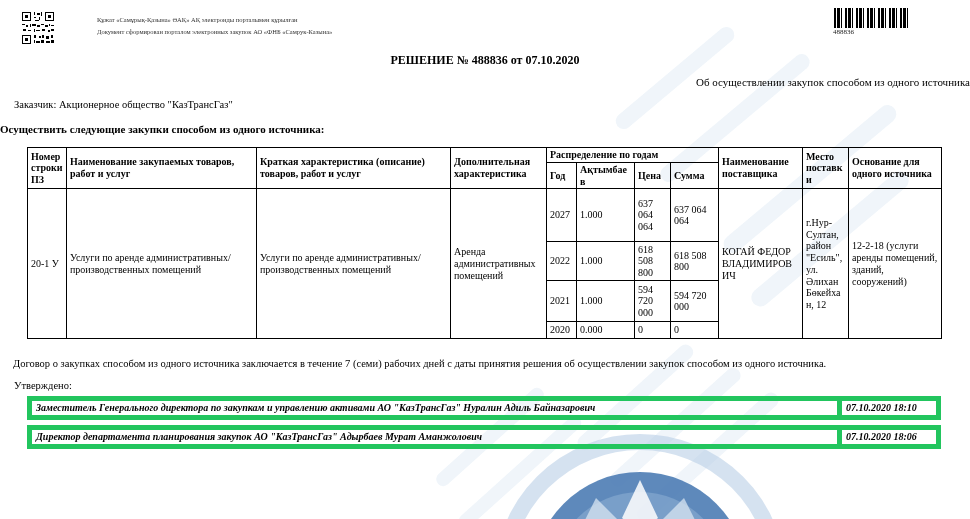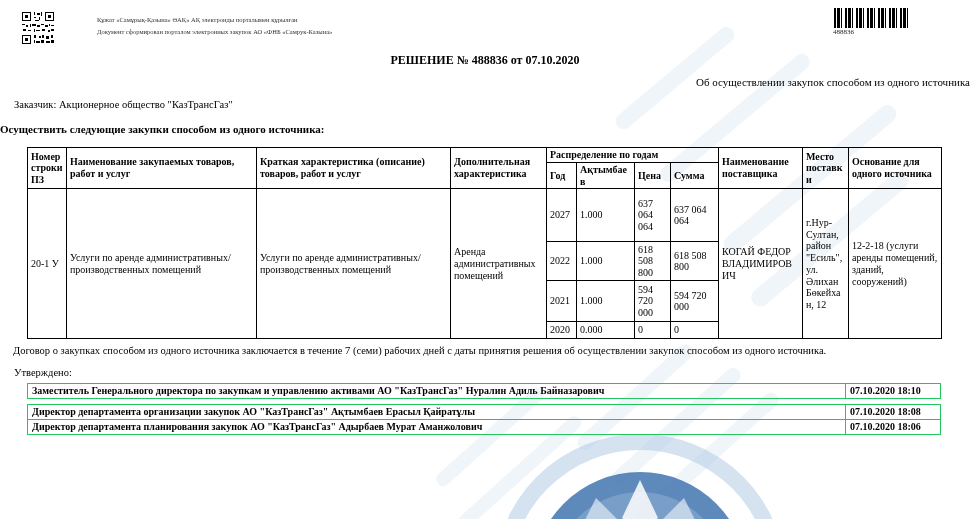--- a/index.html
+++ b/index.html
@@ -43,28 +43,28 @@
     overflow-wrap:break-word;word-break:break-word;
   }
   table.main th{font-weight:bold;text-align:left;vertical-align:middle;}
   table.main th.c{text-align:left;}
   td.num{vertical-align:middle;}
   tr.yr-2023 td{height:50px;}
   tr.yr-2022 td{height:36px;}
   tr.yr-2021 td{height:38px;}
   tr.yr-2020 td{height:14px;}
 
-  .note{margin:6px 14px 0 13px;font-size:10.5px;}
+  .note{margin:19px 14px 0 13px;font-size:10.5px;}
   .sec-label{margin:11px 8px 0 14px;font-size:10.5px;}
   table.sig{
     border-collapse:collapse;table-layout:fixed;
     width:914px;margin:5px 0 0 27px;
     font-size:10px;font-weight:bold;line-height:1.2;
   }
-  table.sig td{border:1px solid #22c55e;padding:1px 4px;}
+  table.sig td{border:5px solid #22c55e;padding:1px 4px;font-style:italic;}
   table.sig td.dt{width:86px;text-align:left;white-space:nowrap;}
 </style>
 </head>
 <body>
 
 <div class="page">
 
   <svg class="watermark" width="970" height="519" viewBox="0 0 970 519">
     <g opacity="0.55" fill="#e3edf6">
       <rect x="600" y="70" width="150" height="16" rx="8" transform="rotate(-40 675 78)"></rect>
@@ -223,24 +223,20 @@
       <tbody>
           <tr>
         <td>Заместитель Генерального директора по закупкам и управлению активами АО "КазТрансГаз" Нуралин Адиль Байназарович</td>
         <td class="dt">07.10.2020 18:10</td>
       </tr>
     </tbody>
       </table>
 
     <table class="sig">
       <tbody>
-          <tr>
-        <td>Директор департамента организации закупок АО "КазТрансГаз" Ақтымбаев Ерасыл Қайратұлы</td>
-        <td class="dt">07.10.2020 18:08</td>
-      </tr>
       <tr>
         <td>Директор департамента планирования закупок АО "КазТрансГаз" Адырбаев Мурат Аманжолович</td>
         <td class="dt">07.10.2020 18:06</td>
       </tr>
     </tbody>
       </table>
   </div>
 </div>
 
 </body></html>

